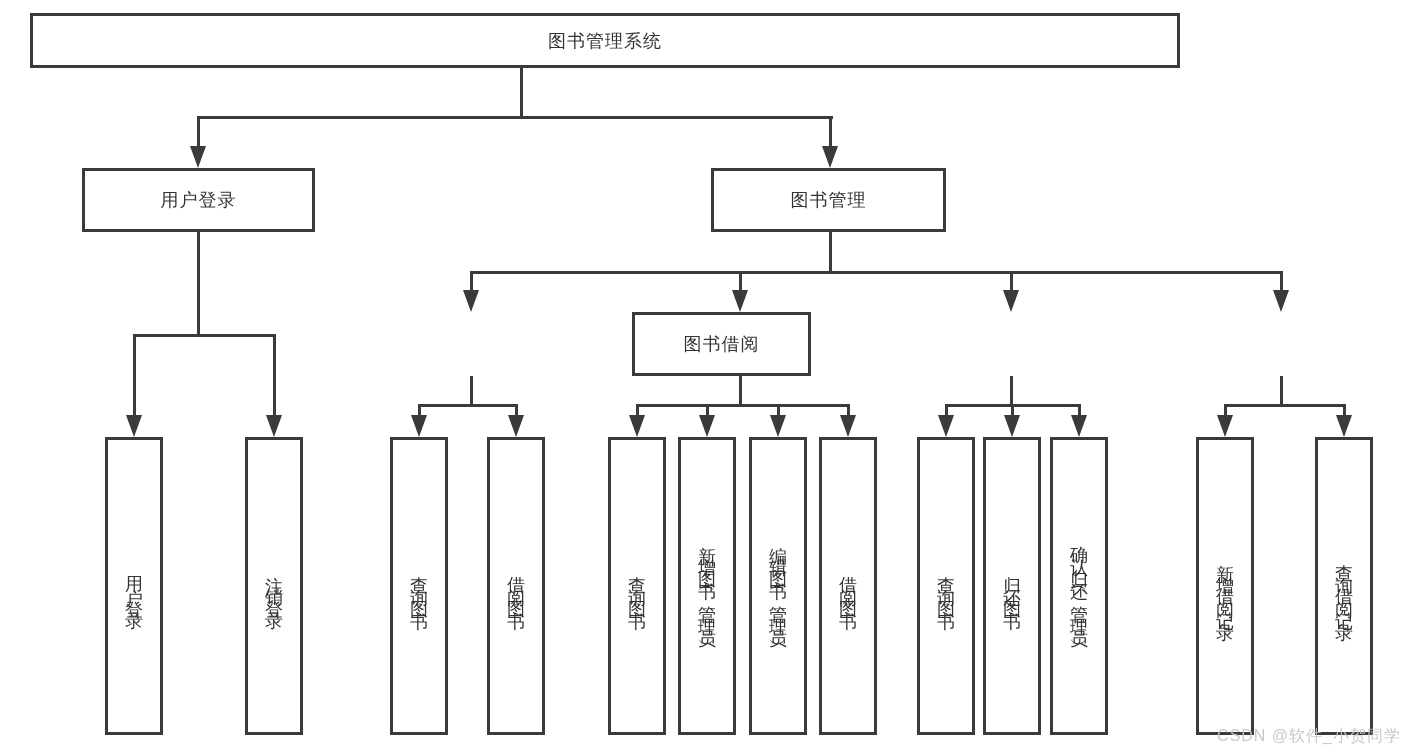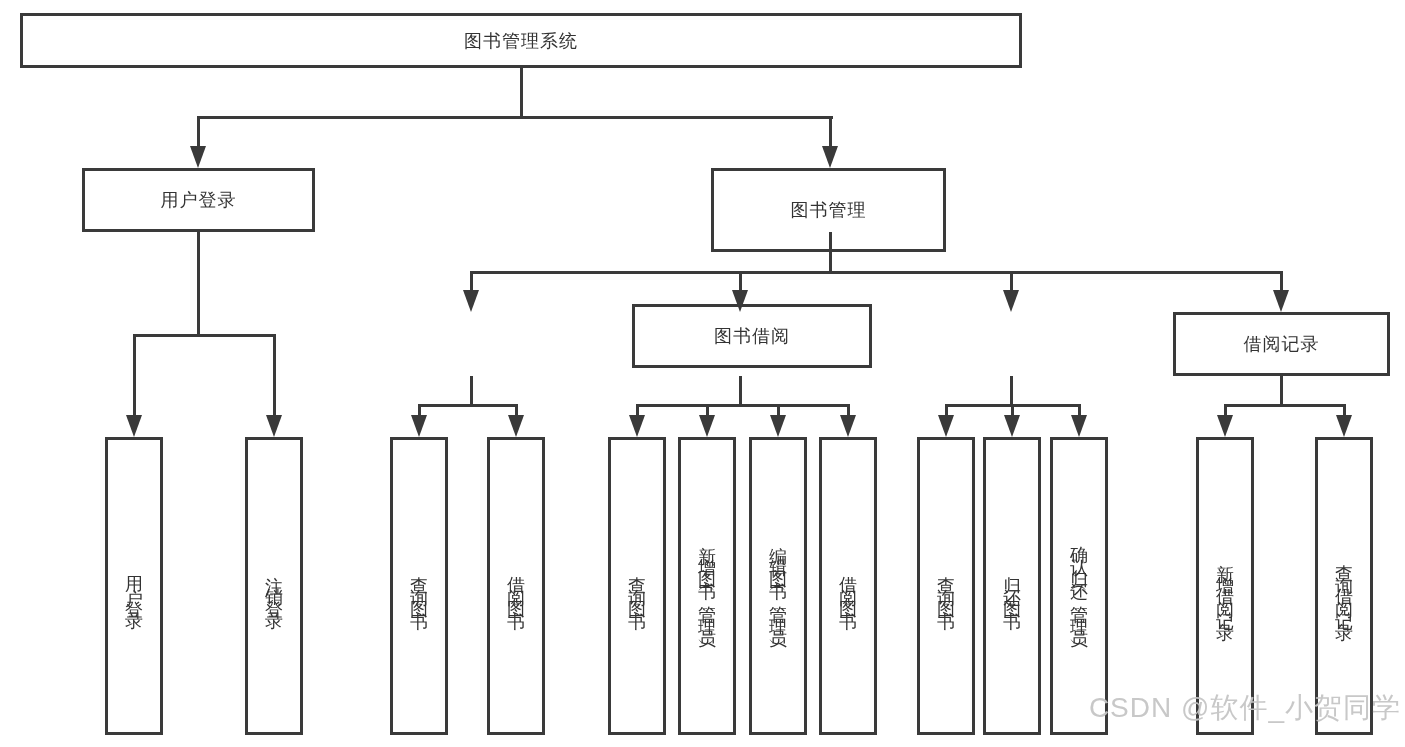--- a/index.html
+++ b/index.html
@@ -30,46 +30,43 @@
   }
   .vl{position:absolute;width:3px;background:#3a3a3a;}
   .hl{position:absolute;height:3px;background:#3a3a3a;}
   .arrow{
     position:absolute;width:0;height:0;
     border-left:8px solid transparent;
     border-right:8px solid transparent;
     border-top:22px solid #3a3a3a;
   }
   .watermark{
-    position:absolute;right:4px;bottom:20px;
-    font-size:28px;color:rgba(197,197,197,0.95);
+    position:absolute;right:4px;bottom:0;
+    font-size:16px;color:rgba(197,197,197,0.95);
     letter-spacing:1px;white-space:nowrap;z-index:10;
   }
 </style>
 </head>
 <body>
 
 <div id="stage">
 
-  <div class="box" style="left:20px;top:13px;width:1002px;height:55px">
+  <div class="box" style="left:30px;top:13px;width:1150px;height:55px">
     <span class="hlabel">图书管理系统</span>
   </div>
 
   <div class="box" style="left:82px;top:168px;width:233px;height:64px">
     <span class="hlabel">用户登录</span>
   </div>
-  <div class="box" style="left:711px;top:168px;width:235px;height:84px">
+  <div class="box" style="left:711px;top:168px;width:235px;height:64px">
     <span class="hlabel">图书管理</span>
   </div>
 
-  <div class="box" style="left:632px;top:304px;width:240px;height:64px">
+  <div class="box" style="left:632px;top:312px;width:179px;height:64px">
     <span class="hlabel">图书借阅</span>
-  </div>
-  <div class="box" style="left:1173px;top:312px;width:217px;height:64px">
-    <span class="hlabel">借阅记录</span>
   </div>
 
   <div class="box leaf" style="left:105px;top:437px">
     <span class="vlabel">用户登录</span>
   </div>
   <div class="box leaf" style="left:245px;top:437px">
     <span class="vlabel">注销登录</span>
   </div>
   <div class="box leaf" style="left:390px;top:437px">
     <span class="vlabel">查询图书</span>

